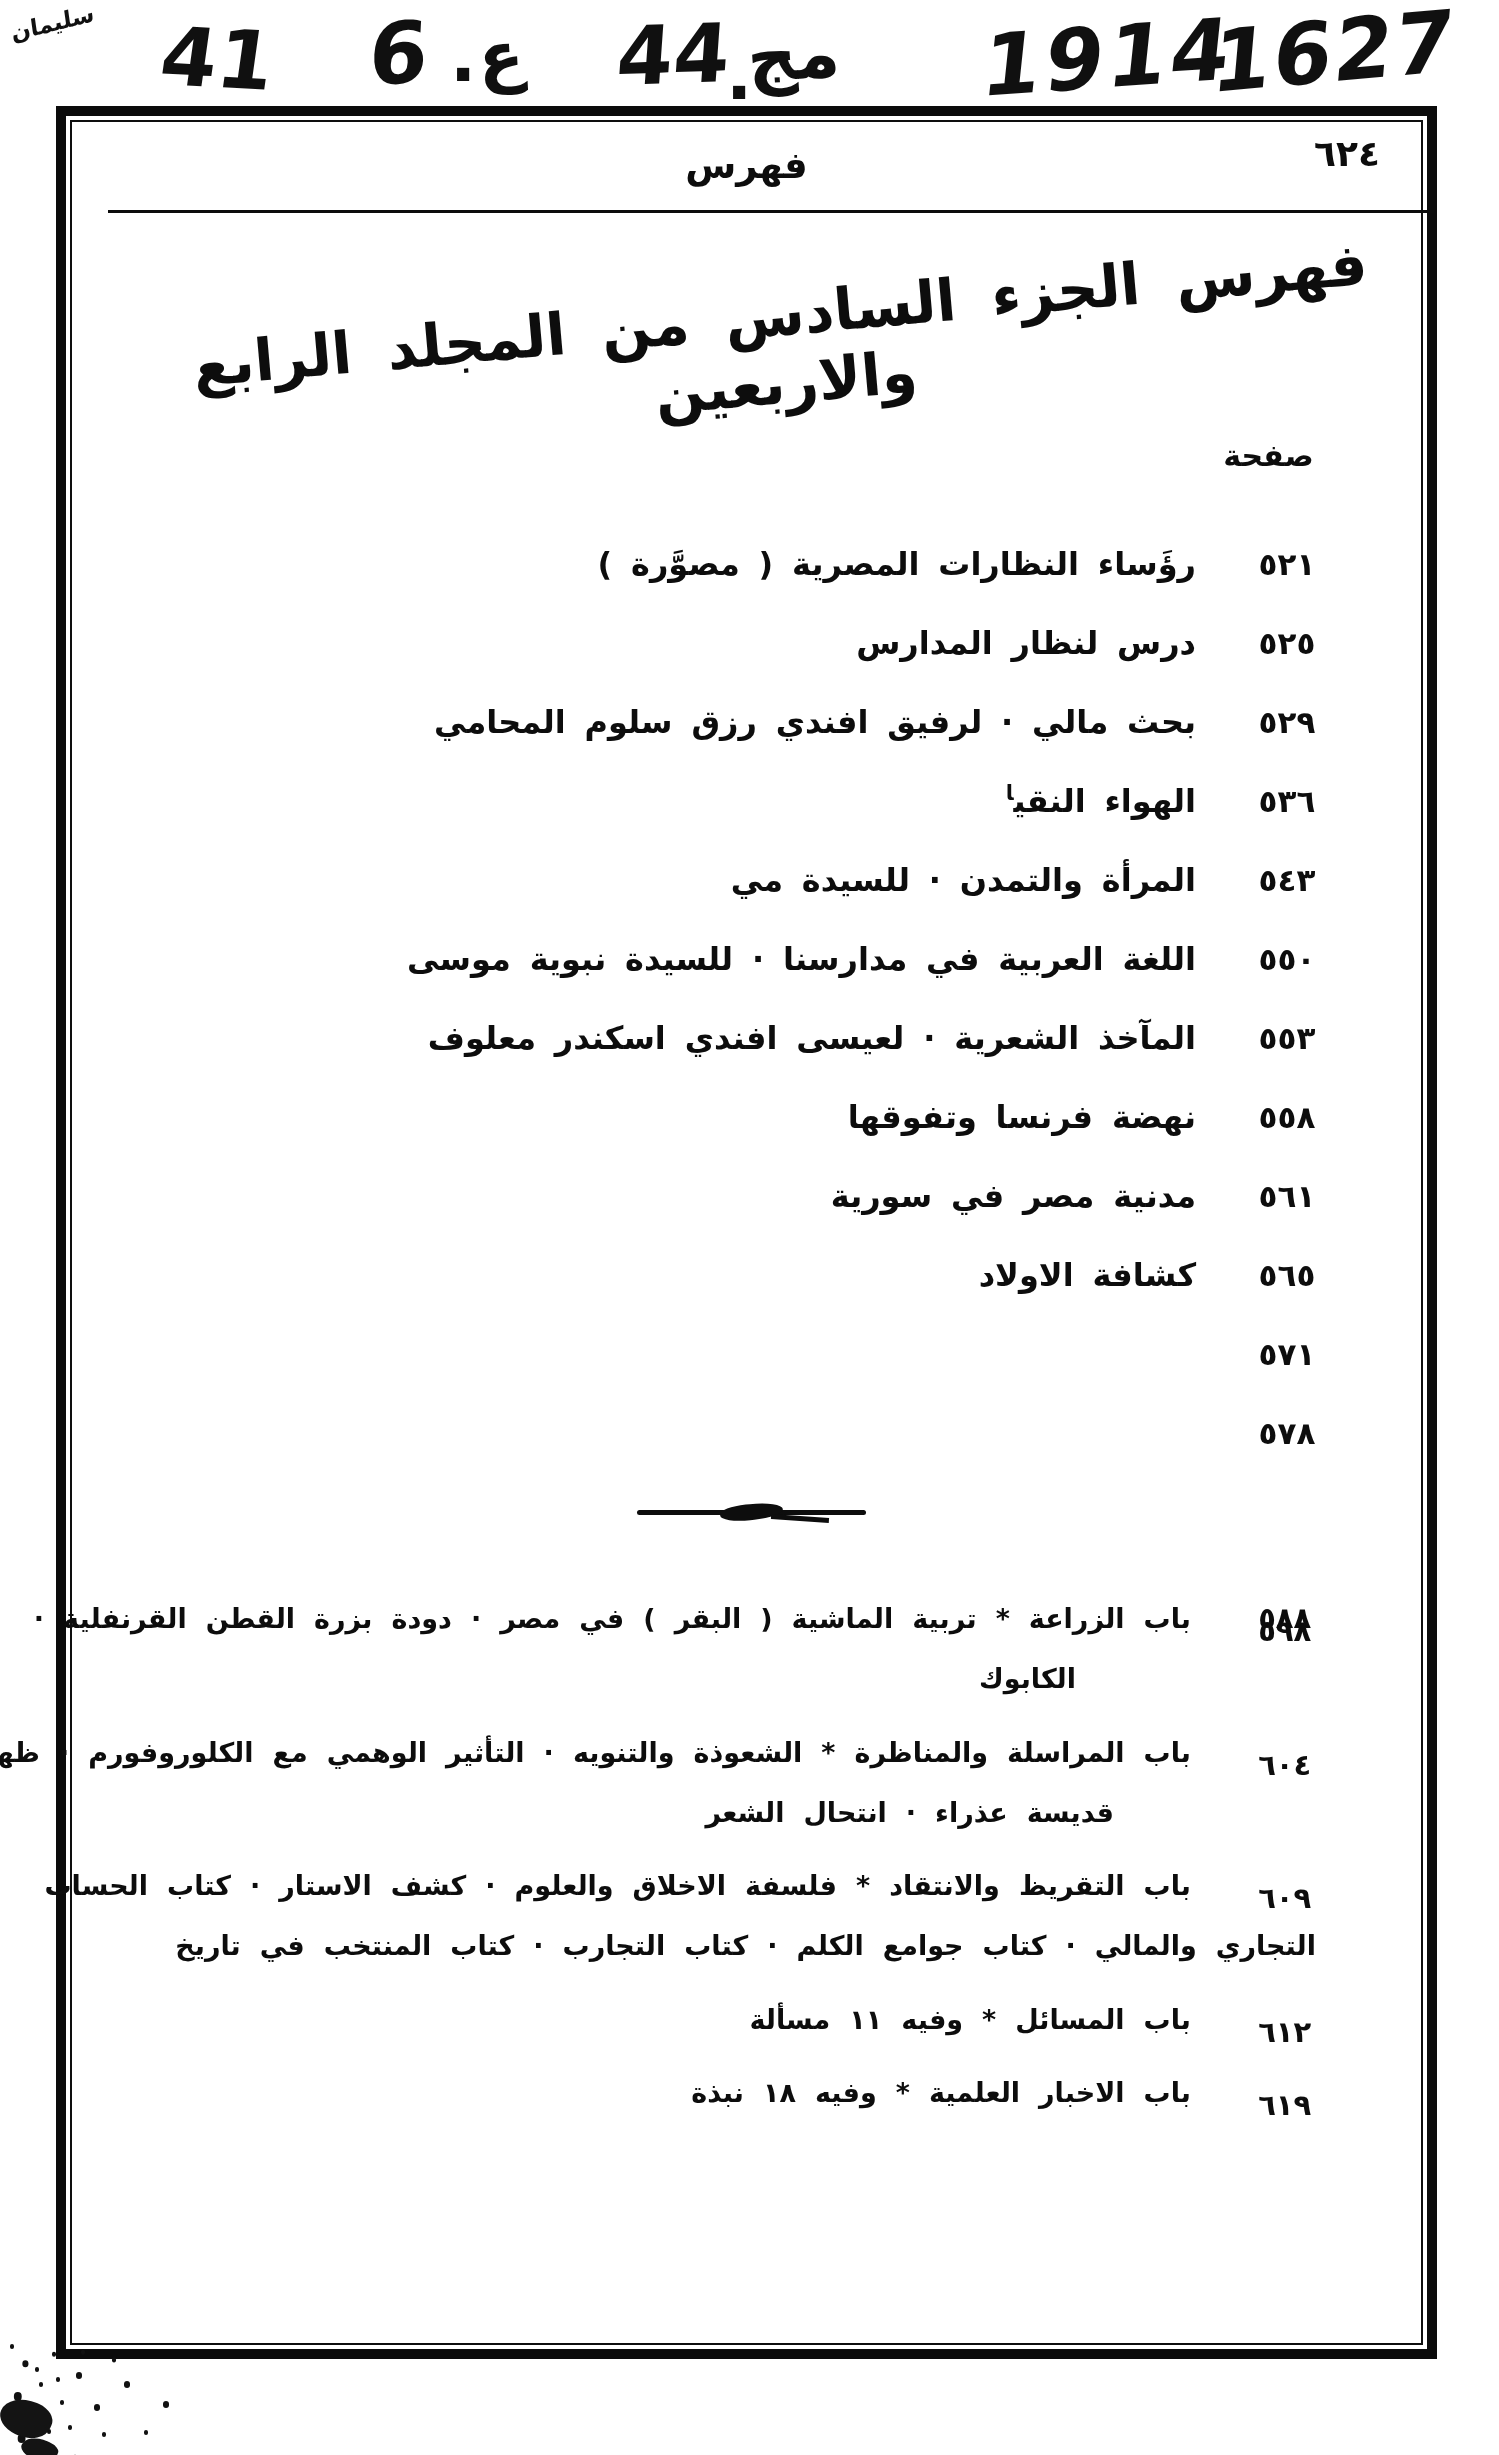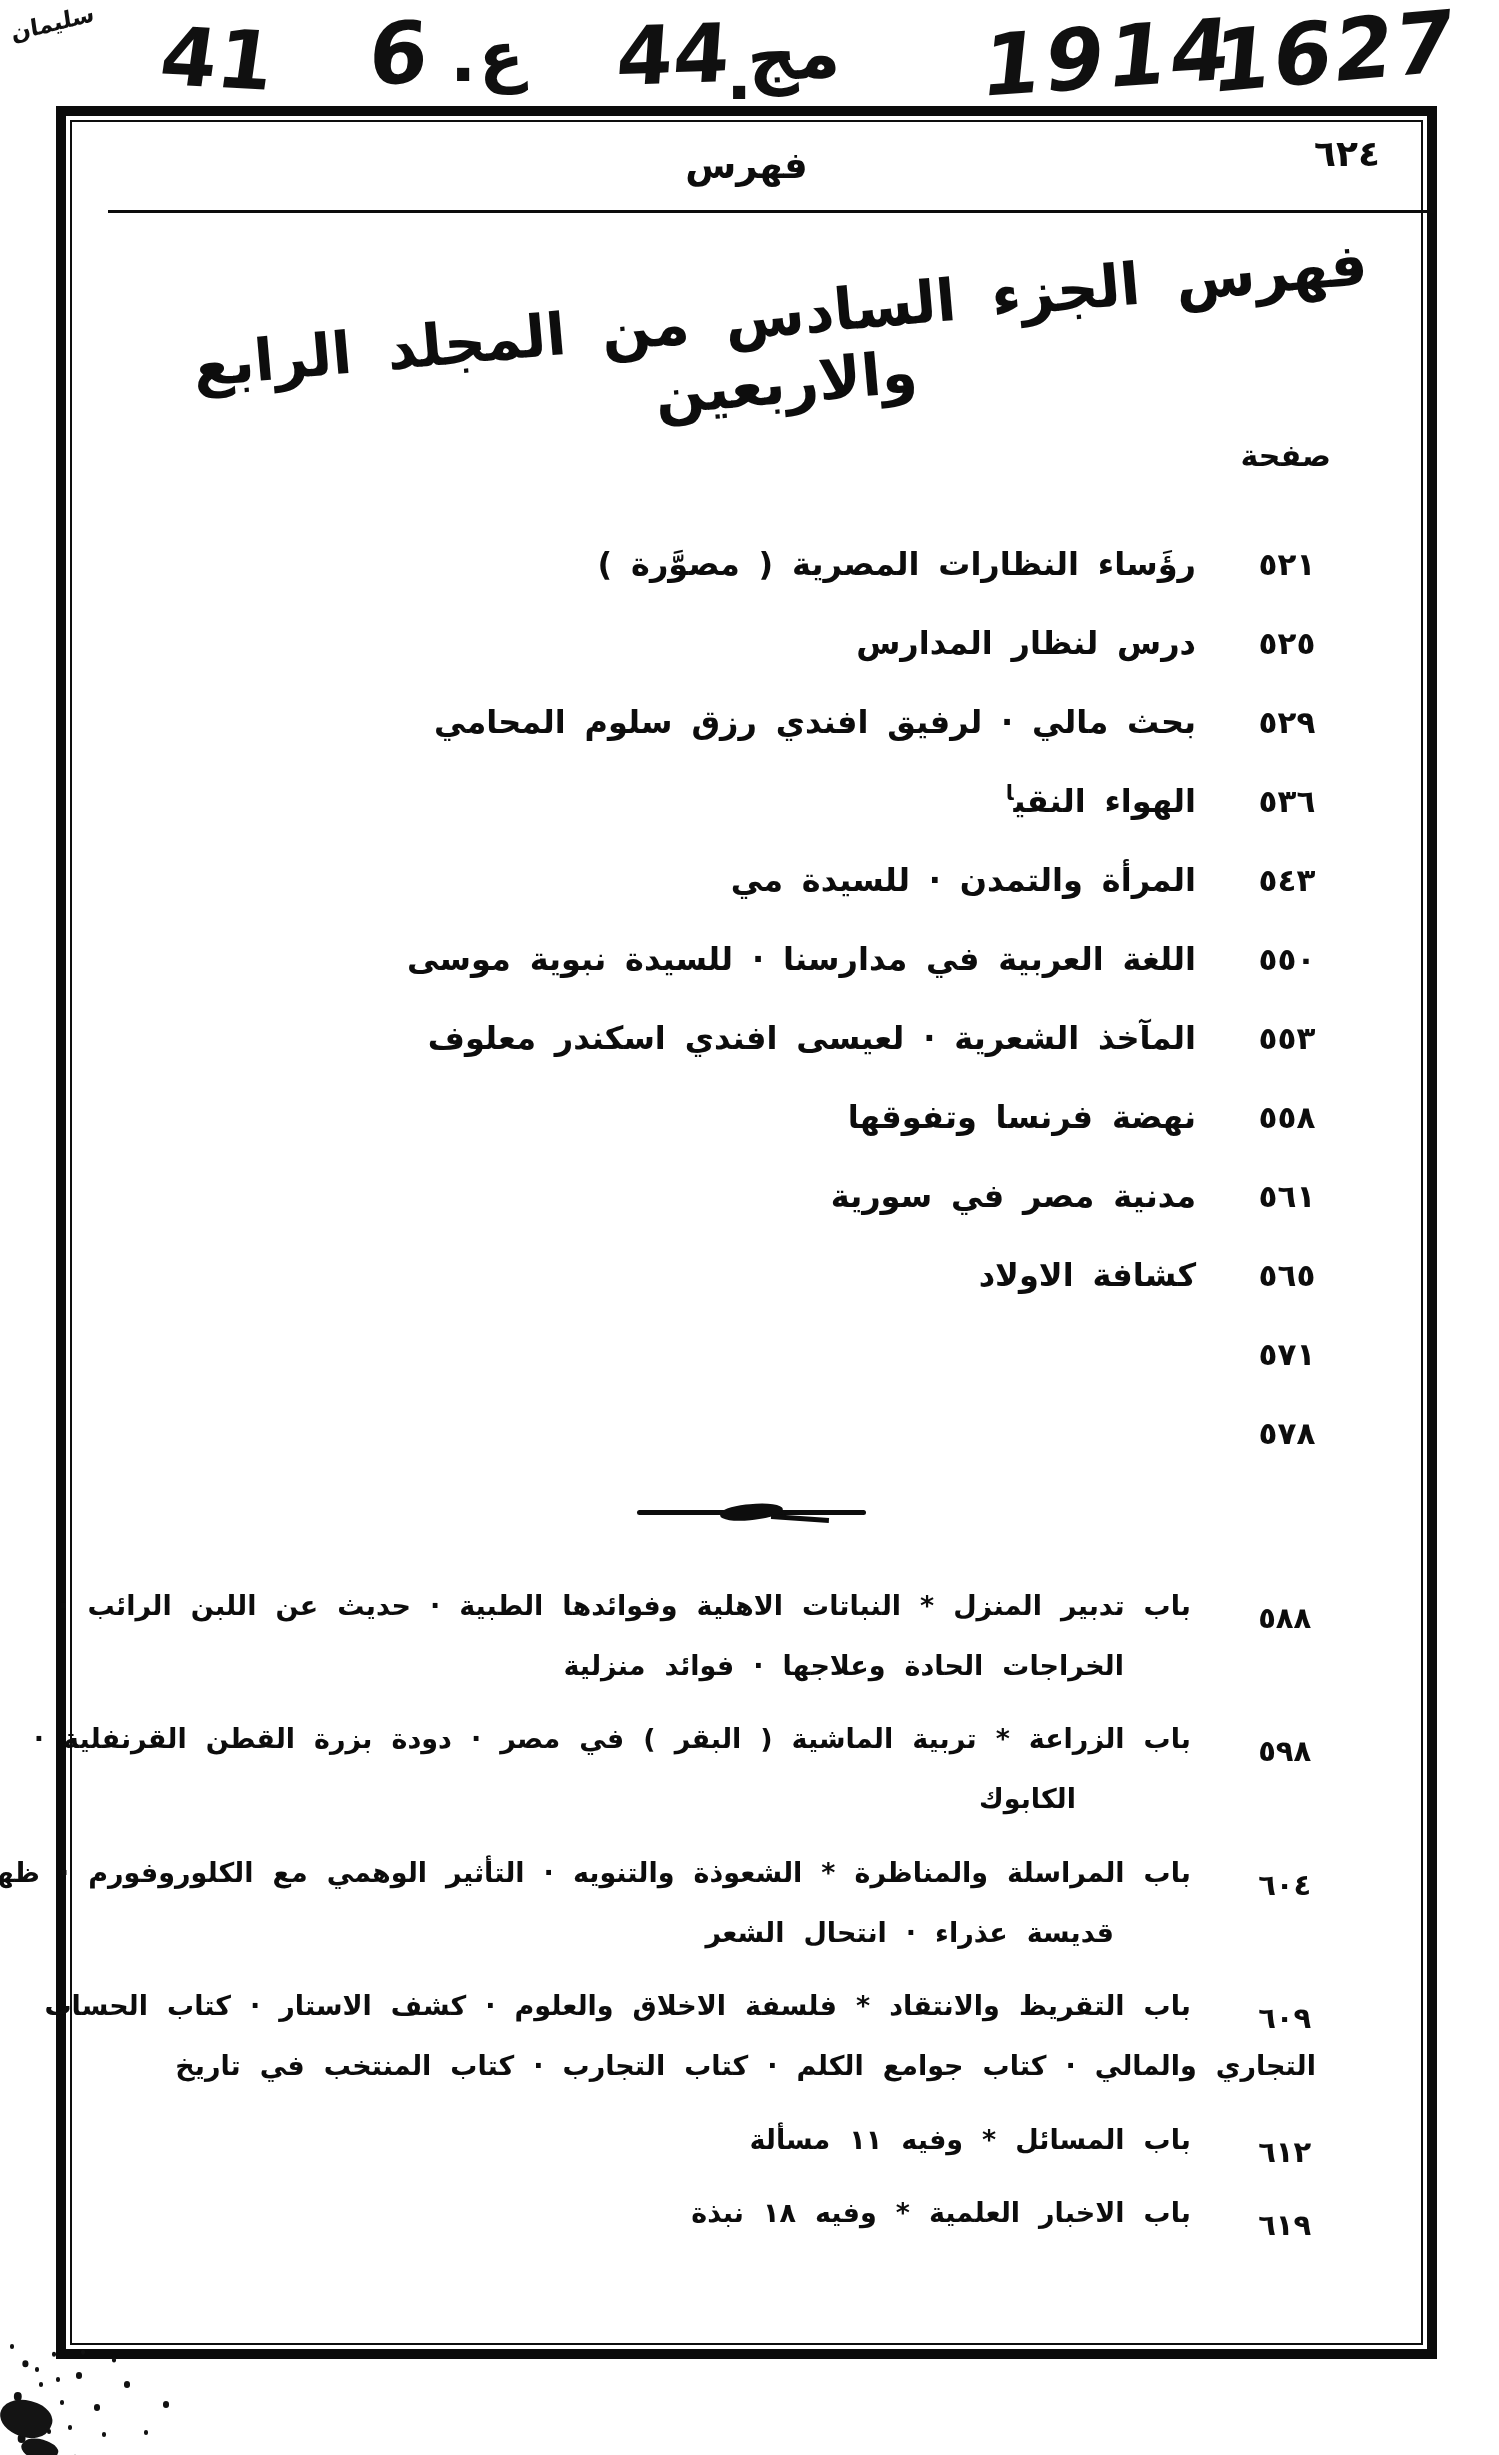--- a/index.html
+++ b/index.html
@@ -26,21 +26,21 @@
   
   .page-number{position:absolute; left:1299px; top:133px; width:96px; text-align:center;
                font-size:36px; font-weight:bold;}
   .header-title{position:absolute; left:56px; top:144px; width:1381px; text-align:center;
                 font-size:37px; font-weight:bold;}
   .header-rule{position:absolute; left:108px; top:210px; width:1326px; height:2.9px; background:#0c0c0c;}
   
   .volume-title{position:absolute; left:144px; top:281px; width:1278px; text-align:center;
                 direction:rtl; font-size:58px; font-weight:bold; word-spacing:15.4px;
                 transform:rotate(-5deg); transform-origin:center;}
-  .column-label{position:absolute; left:1206px; top:438px; width:125px; text-align:right;
+  .column-label{position:absolute; left:1206px; top:438px; width:125px; text-align:center;
                 font-size:30px; font-weight:bold;}
   
   .toc1{position:absolute; left:96px; top:524px; width:1239px; direction:rtl;}
   .toc1-row{display:flex; align-items:center; height:79px; column-gap:43px; direction:rtl;}
   .toc1-page{flex:0 0 96px; text-align:center; font-size:31px; font-weight:bold;}
   .toc1-title{white-space:nowrap; font-size:32px; font-weight:bold; word-spacing:7.7px;}
   .sup{font-size:21px; vertical-align:super;}
   
   .divider{position:absolute; left:637px; top:1510px; width:229px; height:4.8px; background:#0d0d0d;
            border-radius:2.9px;}
@@ -148,24 +148,20 @@
       <span class="toc1-page">٥٧٨</span>
     </div>
   </div>
 
   <div class="divider"></div>
 
   <div class="toc2">
 
     <div class="toc2-entry">
       <span class="toc2-page">٥٨٨</span>
-      <div class="toc2-lines">
-        <div class="t2-line">باب تدبير المنزل * النباتات الاهلية وفوائدها الطبية · حديث عن اللبن الرائب ·</div>
-        <div class="t2-line ind-70">الخراجات الحادة وعلاجها · فوائد منزلية</div>
-      </div>
     </div>
 
     <div class="toc2-entry">
       <span class="toc2-page">٥٩٨</span>
       <div class="toc2-lines">
         <div class="t2-line">باب الزراعة * تربية الماشية ( البقر ) في مصر · دودة بزرة القطن القرنفلية ·</div>
         <div class="t2-line ind-120">الكابوك</div>
       </div>
     </div>
 

